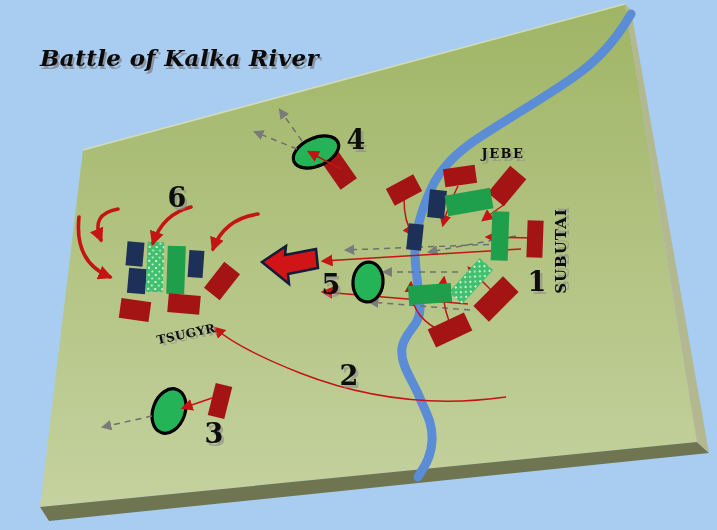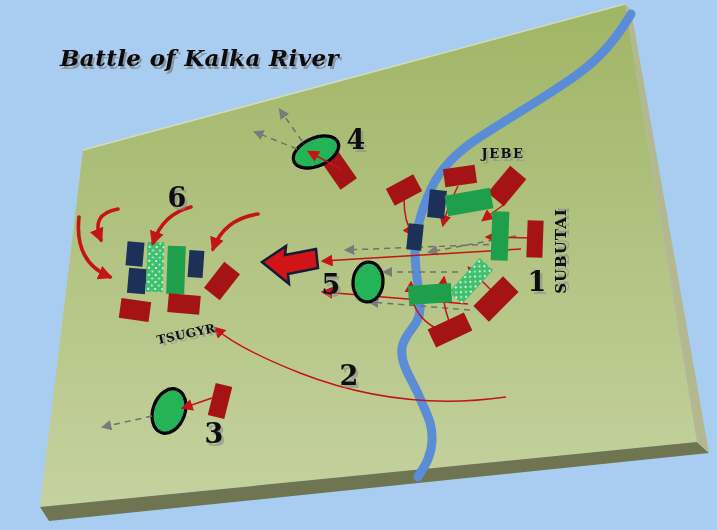--- a/index.html
+++ b/index.html
@@ -10,21 +10,20 @@
     font-family:"DejaVu Serif", serif;
   }
   #map-canvas{position:absolute;left:0;top:0;width:717px;height:530px;}
   #scene{position:absolute;left:0;top:0;}
   .map-title{
     position:absolute;left:40px;top:44px;
     font-size:23px;font-style:italic;font-weight:bold;
     letter-spacing:.4px;color:#0b0b0b;
     text-shadow:2px 3px 0 rgba(120,120,120,.65);
     white-space:nowrap;
-    margin-left:20px;
   }
 </style>
 </head>
 <body>
 
 <div id="map-canvas">
   <svg id="scene" width="717" height="530" viewBox="0 0 717 530" xmlns="http://www.w3.org/2000/svg">
     <defs>
       <linearGradient id="boardGrad" gradientUnits="userSpaceOnUse" x1="350" y1="0" x2="350" y2="530">
         <stop offset="0" stop-color="#9fb565"></stop>

